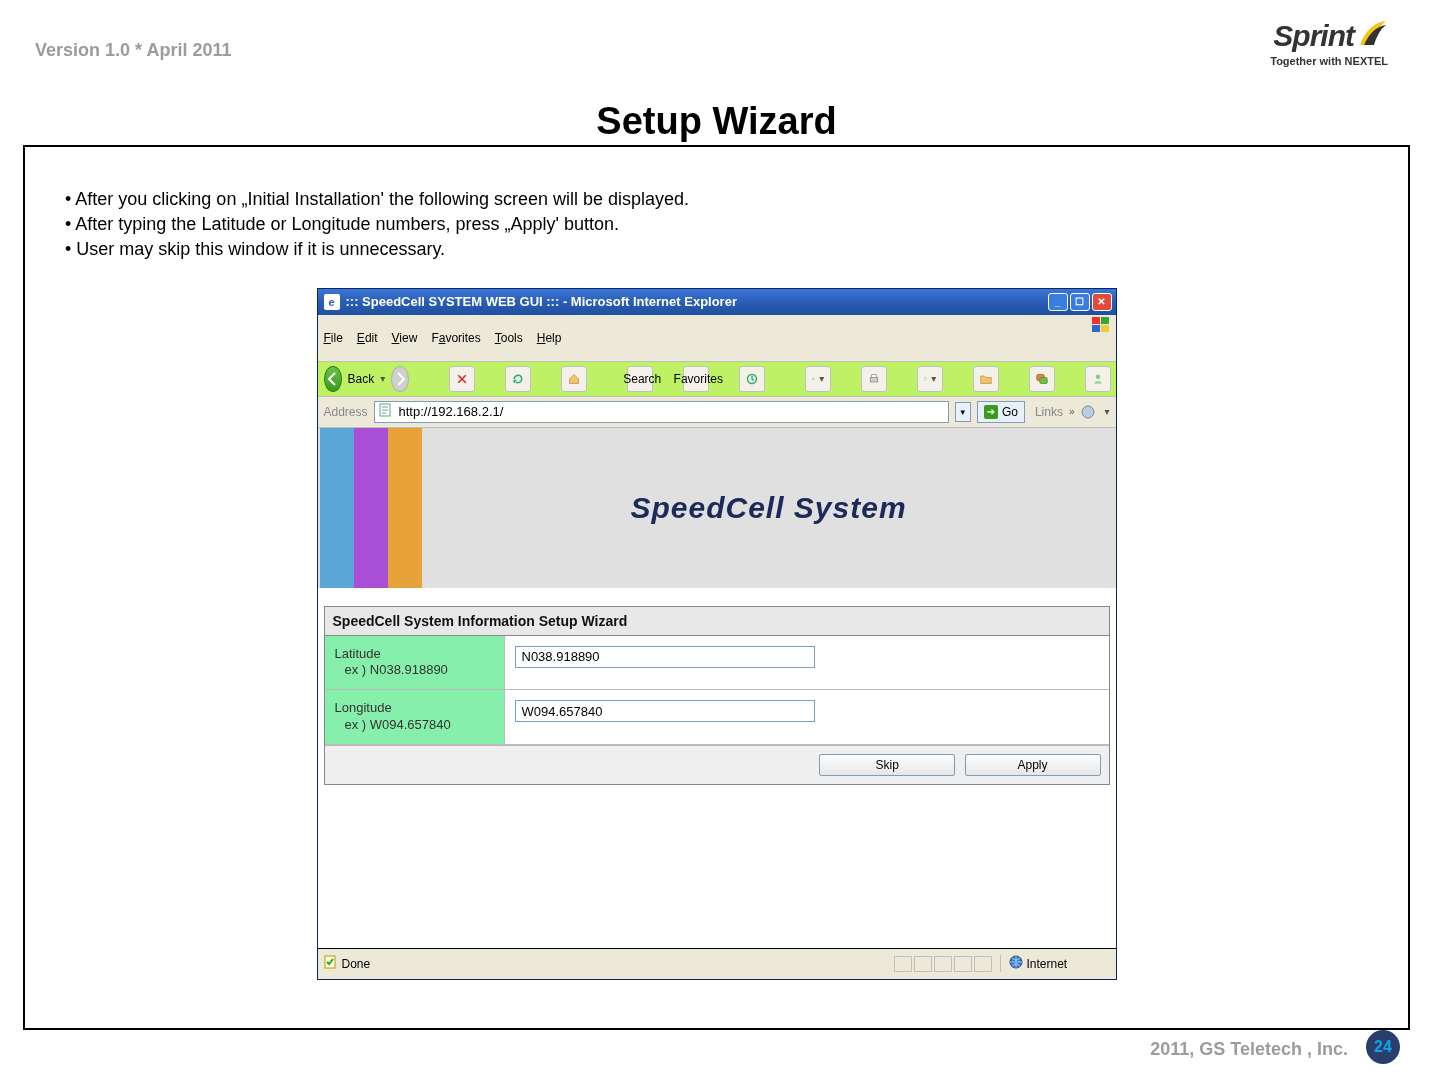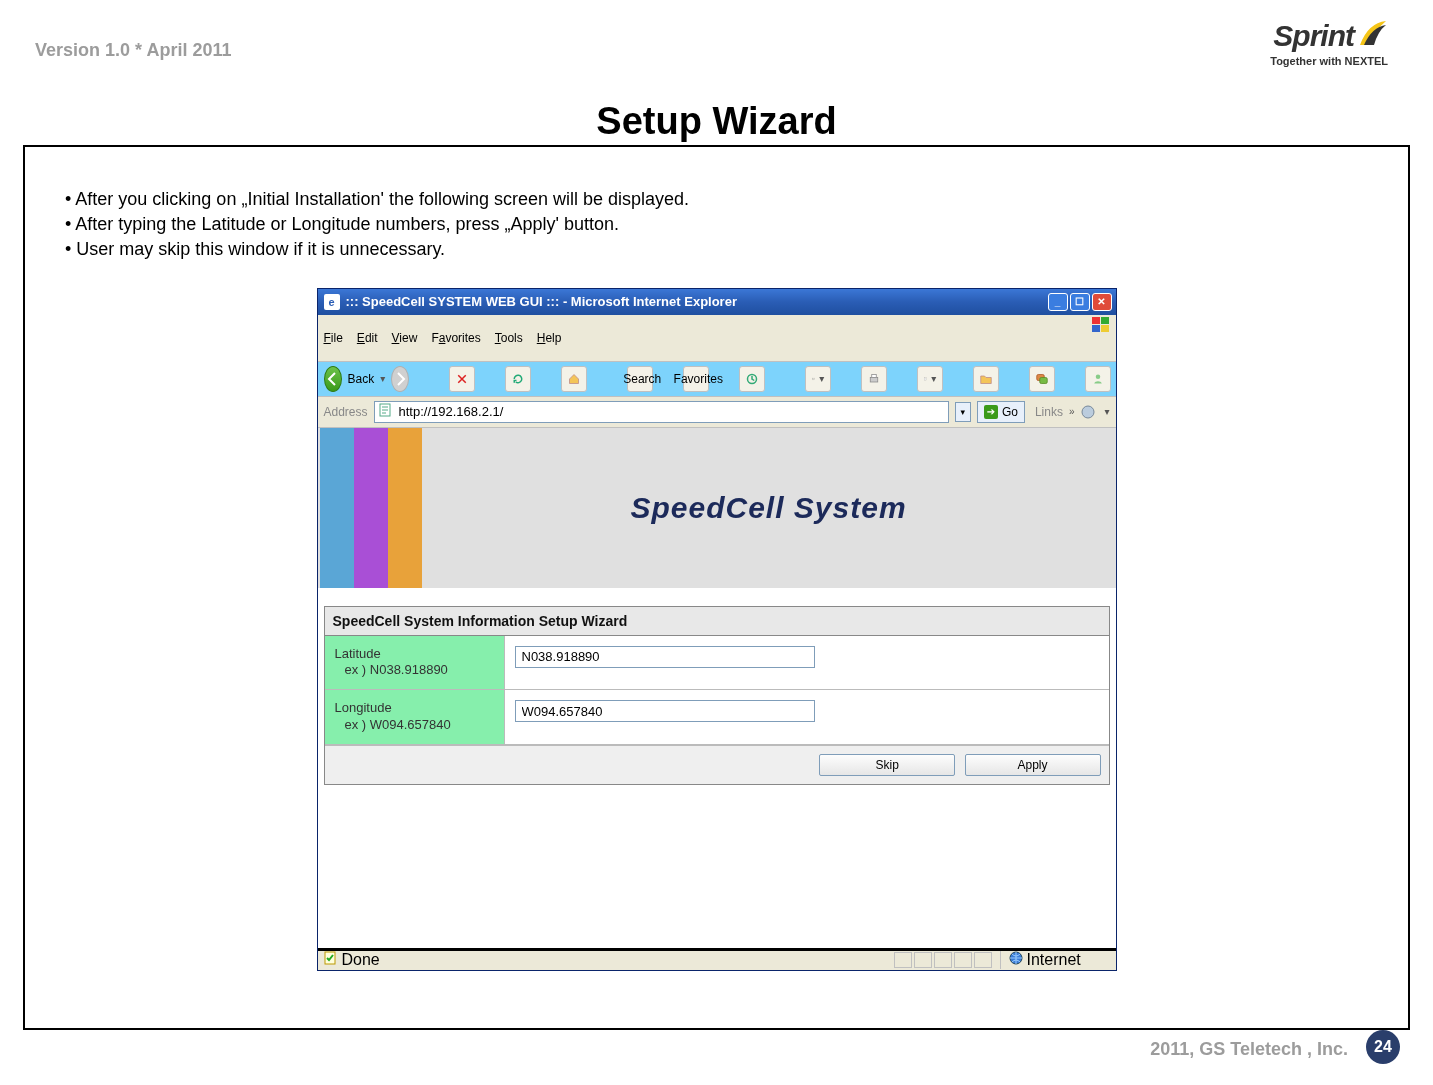--- a/index.html
+++ b/index.html
@@ -121,21 +121,21 @@
     border-bottom: 1px solid #c0c0c0;
     position: relative;
   }
   .menubar .flag {
     position: absolute; right: 6px; top: 2px;
     width: 18px; height: 16px;
   }
   .menubar span u { text-decoration: underline; }
 
   .toolbar {
-    background: #7dd3fc;
+    background: #bef264;
     padding: 4px 6px;
     display: flex;
     align-items: center;
     gap: 6px;
     border-bottom: 1px solid #c0c0c0;
   }
   .tbtn {
     height: 26px;
     min-width: 26px;
     border: 1px solid #c0c0c0;
@@ -263,41 +263,41 @@
     width: 136px; height:22px;
     border:1px solid #7f9db9;
     background: linear-gradient(#fdfdfd,#e6e6e6);
     font-size:12px;
     border-radius:2px;
     margin-left:6px;
     cursor:pointer;
   }
 
   .statusbar {
-    height: 22px;
+    height: 31px;
     background:#ece9d8;
-    border-top:3px solid #000000;
+    border-top:1px solid #000000;
     display:flex; align-items:center;
-    font-size:16px;
+    font-size:12px;
     padding: 0 6px;
   }
   .sb-left { display:flex;align-items:center;gap:4px; }
   .sb-spacer { flex:1; }
   .sb-cells { display:flex; gap:2px; }
   .sb-cell { width:18px;height:16px;border:1px solid #c0c0c0;}
   .sb-zone { display:flex;align-items:center;gap:4px; margin-left:8px; min-width:110px; border-left:1px solid #c0c0c0; padding-left:8px;}
 
   .footer-copy {
     position:absolute; right:70px; bottom:10px;
     color:#9c9c9c; font-size:18px; font-weight:bold;
   }
   .page-num {
     position:absolute; right:18px; bottom:6px;
     width:34px;height:34px;border-radius:50%;
-    background:#2a3e6b;color:#ffffff;
+    background:#2a3e6b;color:#0ea5e9;
     display:flex;align-items:center;justify-content:center;
     font-size:16px;font-weight:bold;
   }
 </style>
 </head>
 <body>
 <div class="page">
 
   <div class="version">Version 1.0 * April 2011</div>
 

